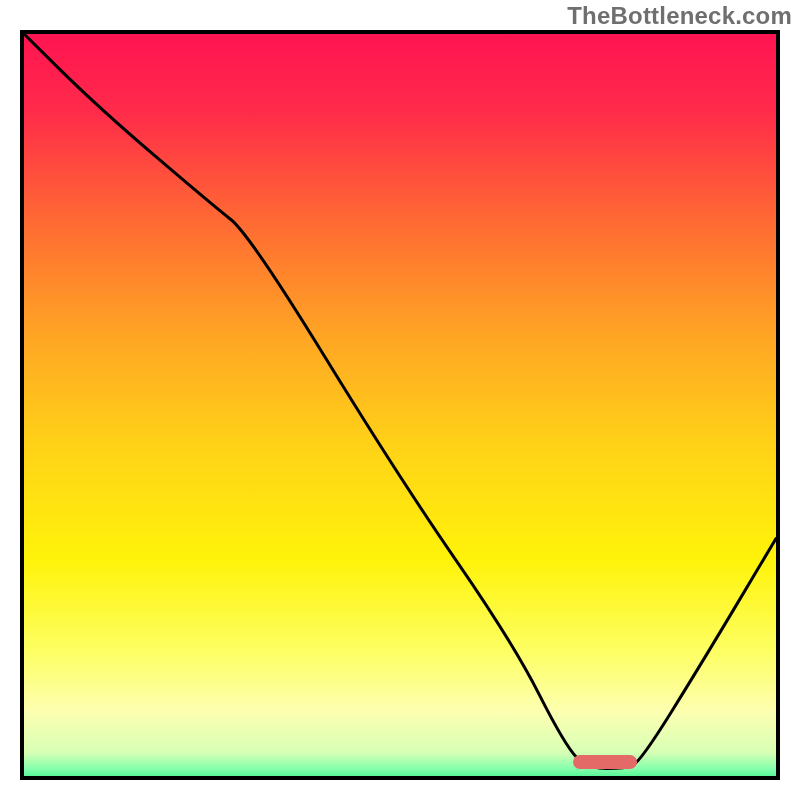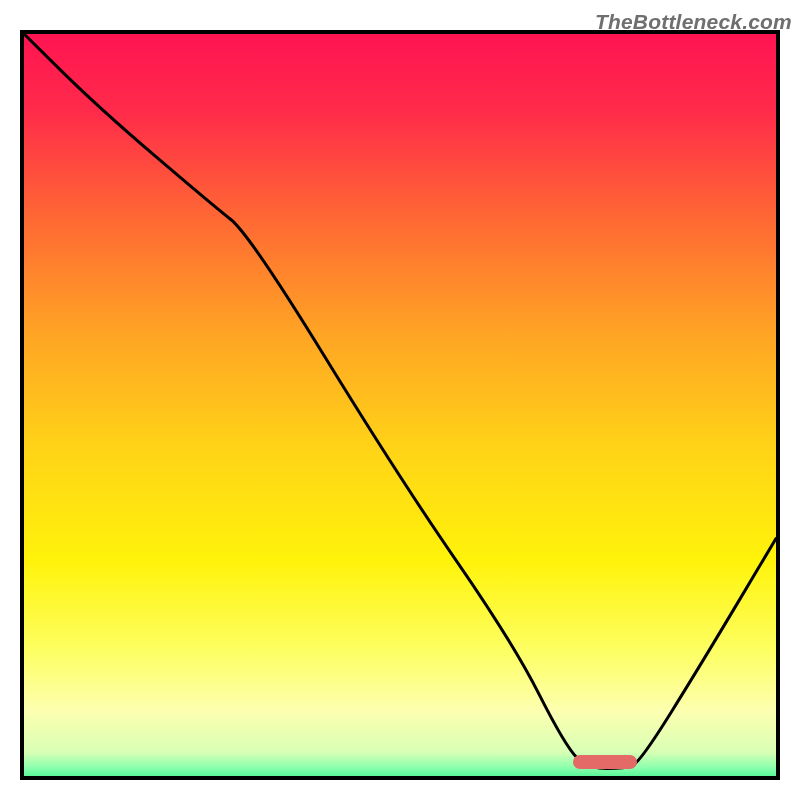--- a/index.html
+++ b/index.html
@@ -11,27 +11,26 @@
     font-family: Arial, Helvetica, sans-serif;
     overflow: hidden;
   }
   .frame {
     position: relative;
     width: 800px;
     height: 800px;
   }
   .watermark {
     position: absolute;
-    top: 10px;
+    top: 2px;
     right: 8px;
-    font-size: 21px;
+    font-size: 24px;
     font-weight: 600;
     color: #6f6f6f;
     letter-spacing: 0.2px;
-    font-style: italic;
   }
   .plot-area {
     position: absolute;
     left: 20px;
     top: 30px;
     width: 760px;
     height: 750px;
     border: 4px solid #000000;
     box-sizing: border-box;
     overflow: hidden;

